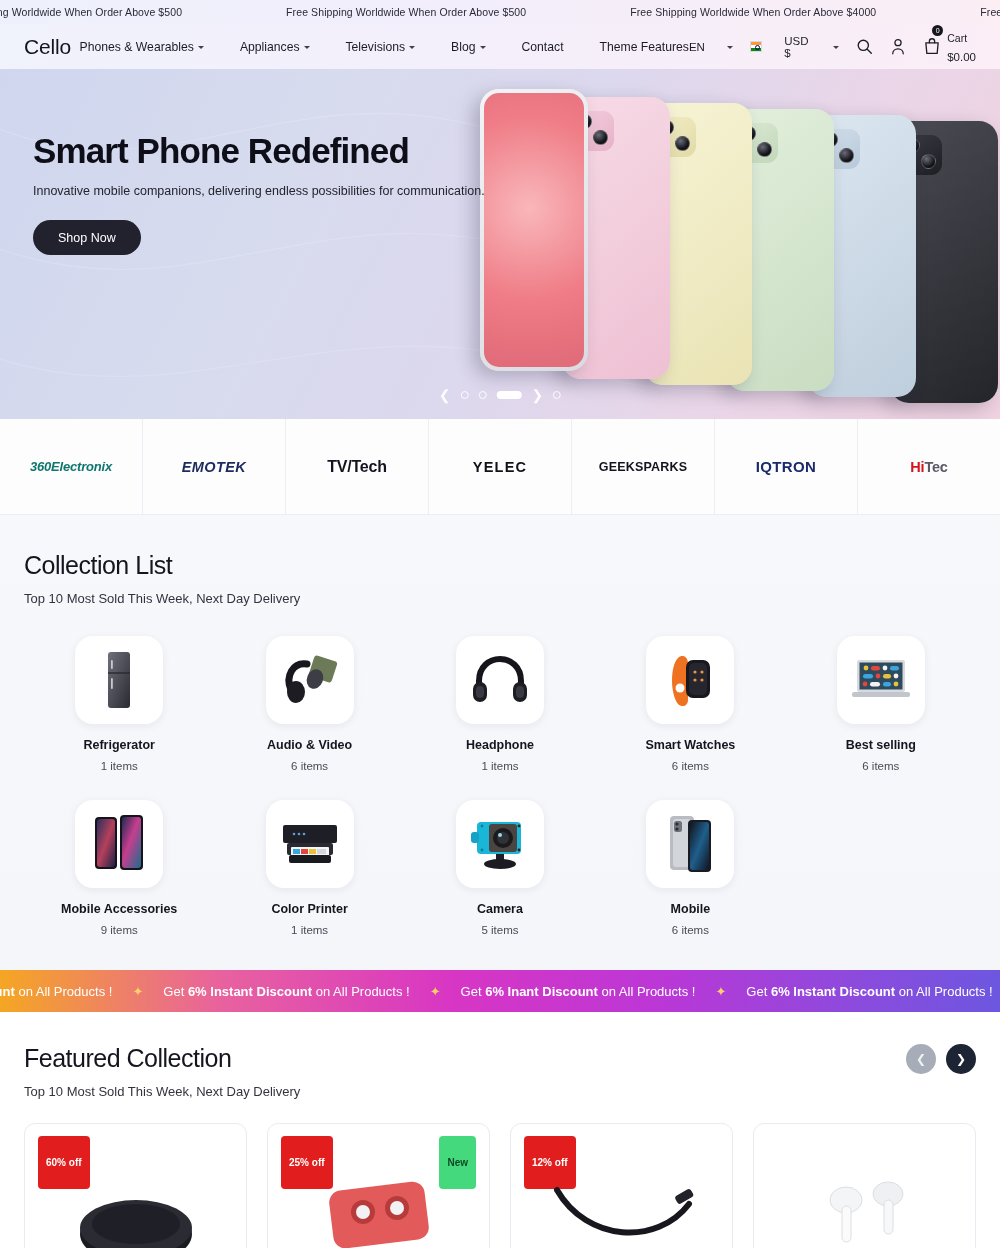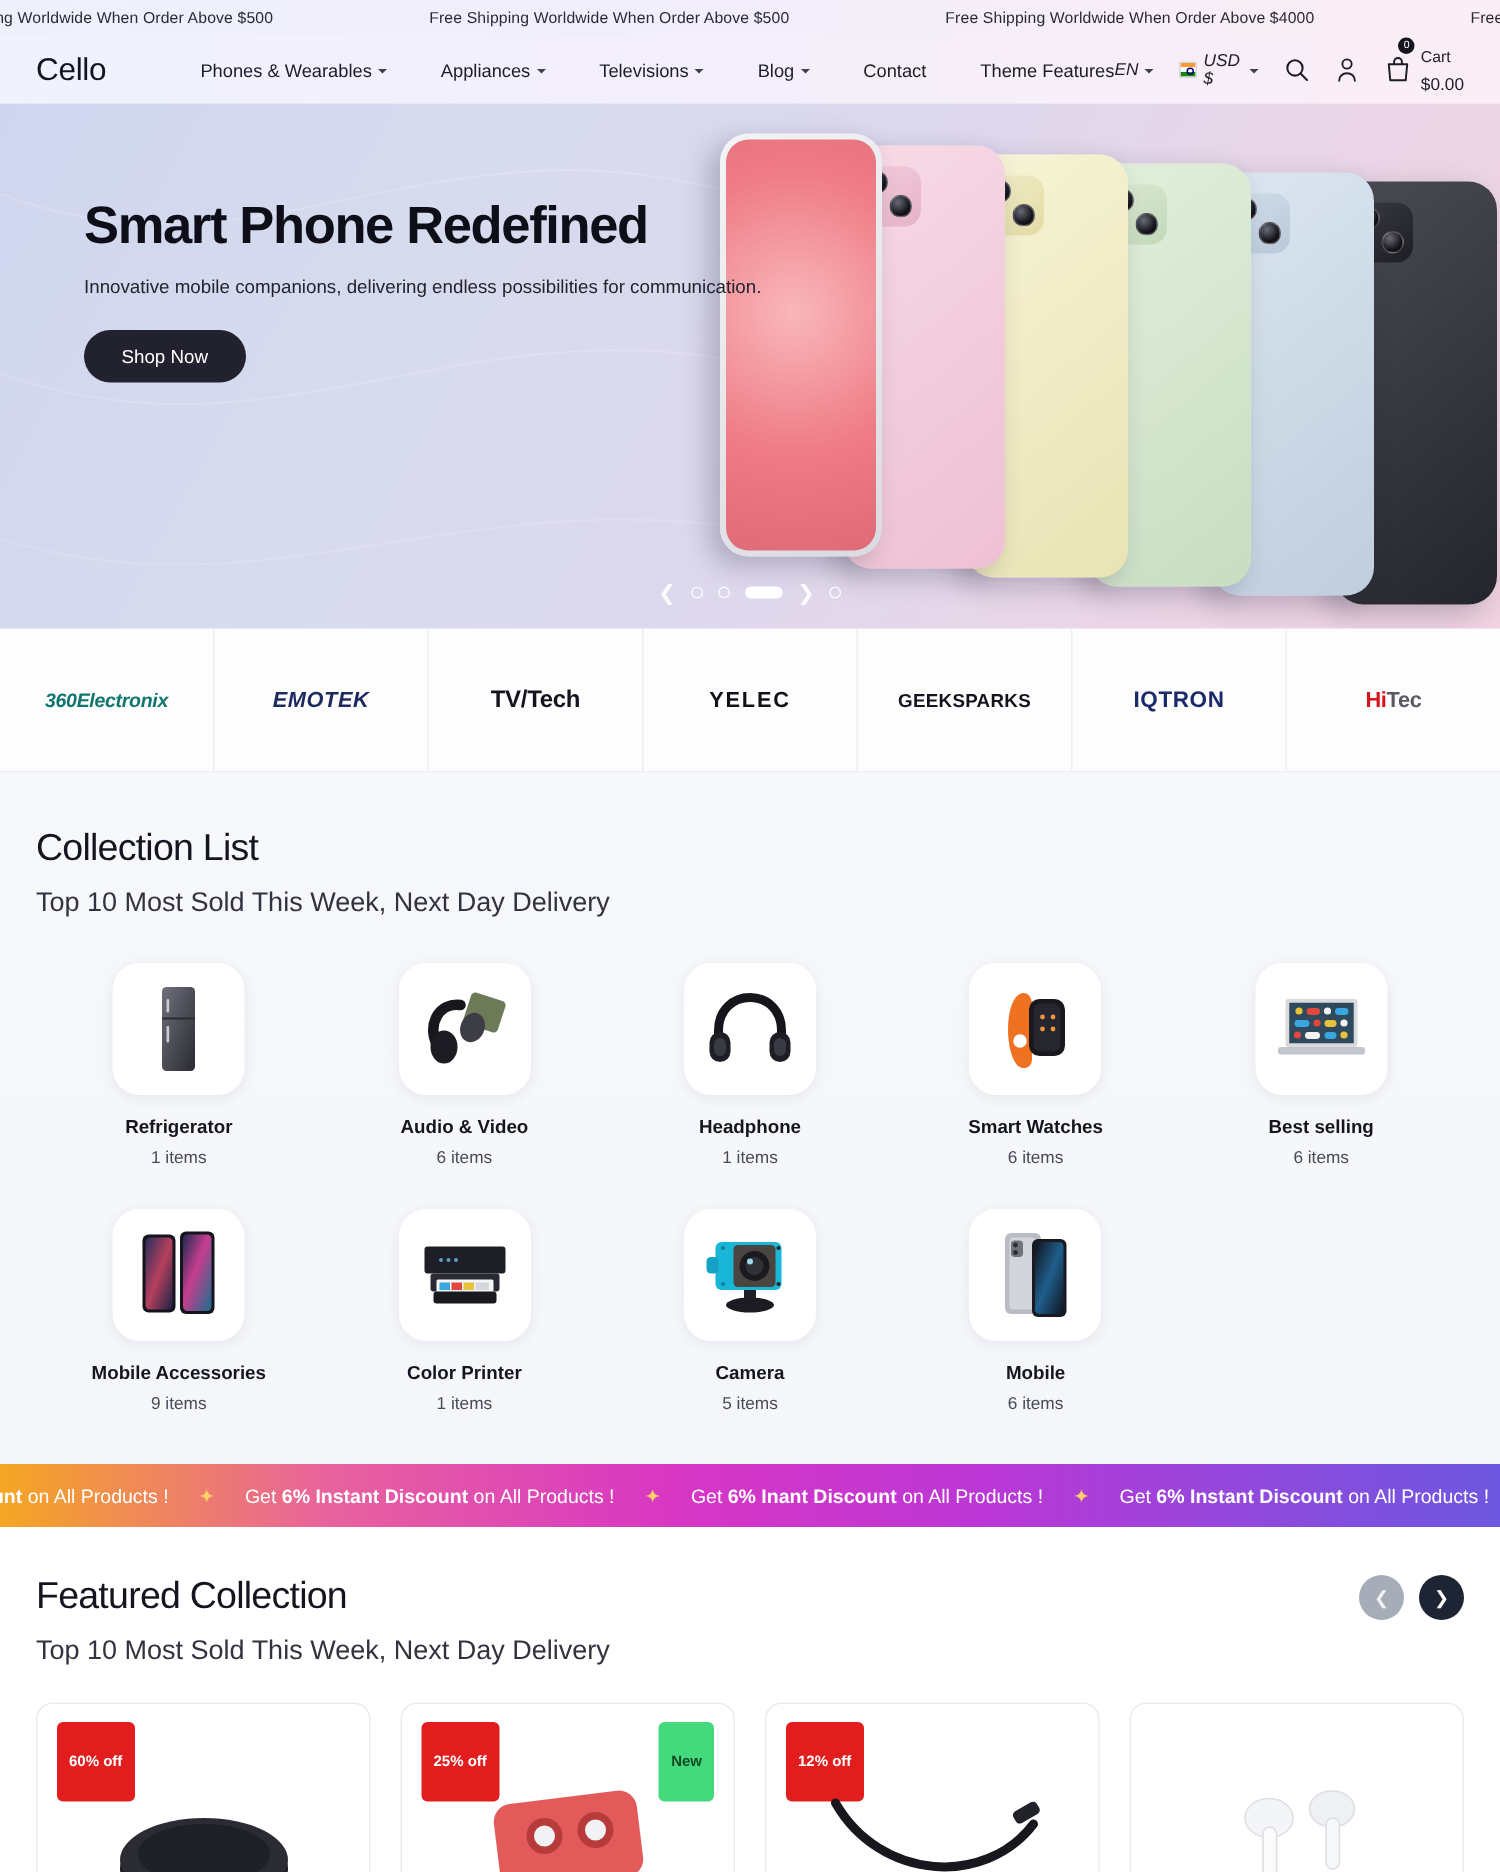--- a/index.html
+++ b/index.html
@@ -63,22 +63,22 @@
     margin-top:2px;
   }
   .header-right {
     margin-left:auto;
     display:flex;
     align-items:center;
     gap:17px;
   }
   .hr-sel {
     font-size:11.5px;
-    display:flex; align-items:center; gap:4px;
-    cursor:pointer; color:#1c1c27;font-style:italic;
+    display:flex; align-items:center; gap:22px;
+    cursor:pointer; color:#1c1c27;
   }
   .flag {
     width:15px;height:11px;
     display:inline-block;
     background:linear-gradient(to bottom,#ff9933 0 33.3%,#ffffff 33.3% 66.6%,#138808 66.6% 100%);
     border:.5px solid #d8d8e0;
     position:relative;
   }
   .flag::after{
     content:"";position:absolute;left:50%;top:50%;
@@ -101,21 +101,21 @@
   }
 
   
   .hero {
     height:350px;
     position:relative;
     overflow:hidden;
     background:linear-gradient(118deg,#cfd6ee 0%,#d7dbee 28%,#dcd8ee 52%,#e9d6e8 74%,#f0d2e0 100%);
   }
   .hero-wave { position:absolute; inset:0; opacity:.35; }
-  .hero-copy { position:absolute; left:33px; top:62px; z-index:3;margin-left:23px; }
+  .hero-copy { position:absolute; left:33px; top:62px; z-index:3; }
   .hero-title {
     font-size:35px; font-weight:700; letter-spacing:-.9px; color:#0e0e18;
   }
   .hero-sub { font-size:12.5px; color:#24242f; margin-top:13px; }
   .shop-btn {
     margin-top:22px;
     display:inline-flex; align-items:center; justify-content:center;
     height:35px; padding:0 25px;
     background:#22222e; color:#fff;
     border-radius:20px; font-size:12.5px; font-weight:500;
@@ -166,21 +166,21 @@
   .b-iqtron { color:#1b2a6b; font-weight:800; letter-spacing:.4px; font-size:15px; }
   .b-hitec .hi { color:#d7131b; font-weight:800; }
   .b-hitec .tec { color:#5a5a66; font-weight:700; }
 
   
   .collection {
     background:linear-gradient(180deg,#f7f8fb 0%,#f5f6fa 100%);
     padding:36px 24px 34px;
   }
   .sec-title { font-size:25px; font-weight:400; letter-spacing:-.5px; color:#15151f; }
-  .sec-sub { font-size:18px; color:#33333f; margin-top:11px; }
+  .sec-sub { font-size:13px; color:#33333f; margin-top:11px; }
   .col-grid {
     display:grid; grid-template-columns:repeat(5,1fr);
     row-gap:28px; margin-top:30px;
   }
   .col-item { display:flex; flex-direction:column; align-items:center; cursor:pointer; }
   .col-thumb {
     width:88px;height:88px;border-radius:18px;background:#ffffff;
     box-shadow:0 2px 9px rgba(30,30,60,.07);
     display:flex;align-items:center;justify-content:center;overflow:hidden;
   }

